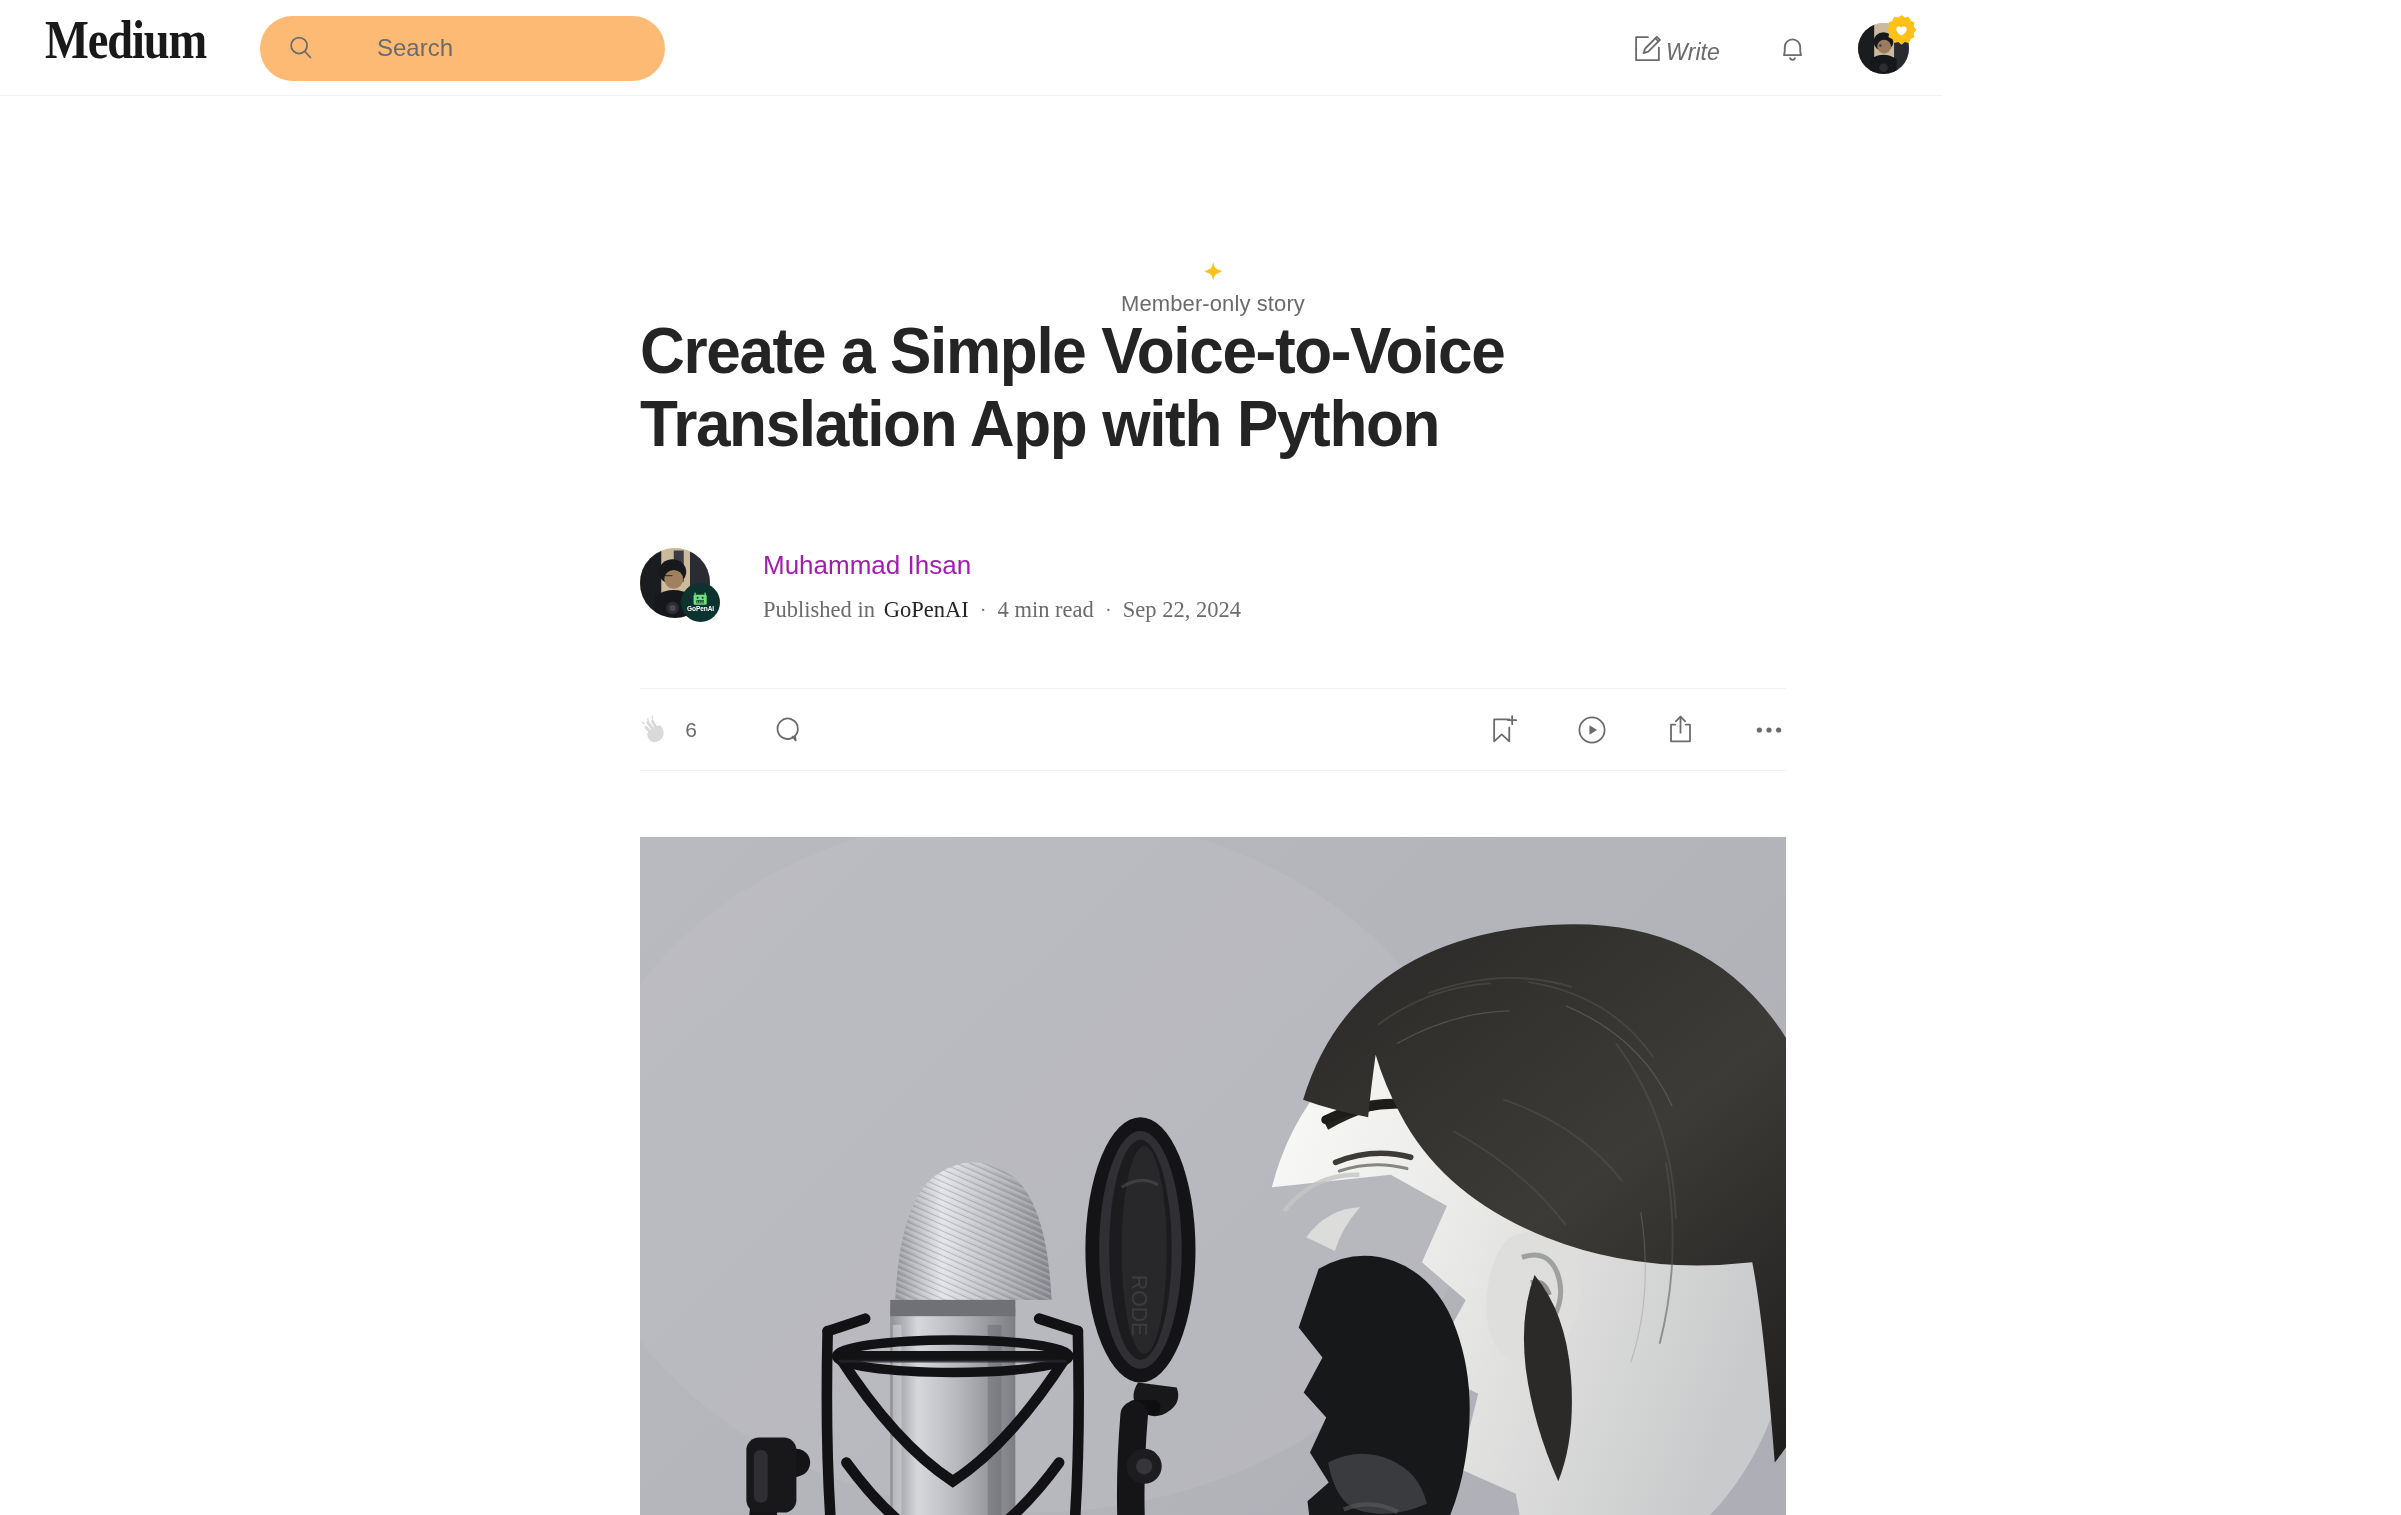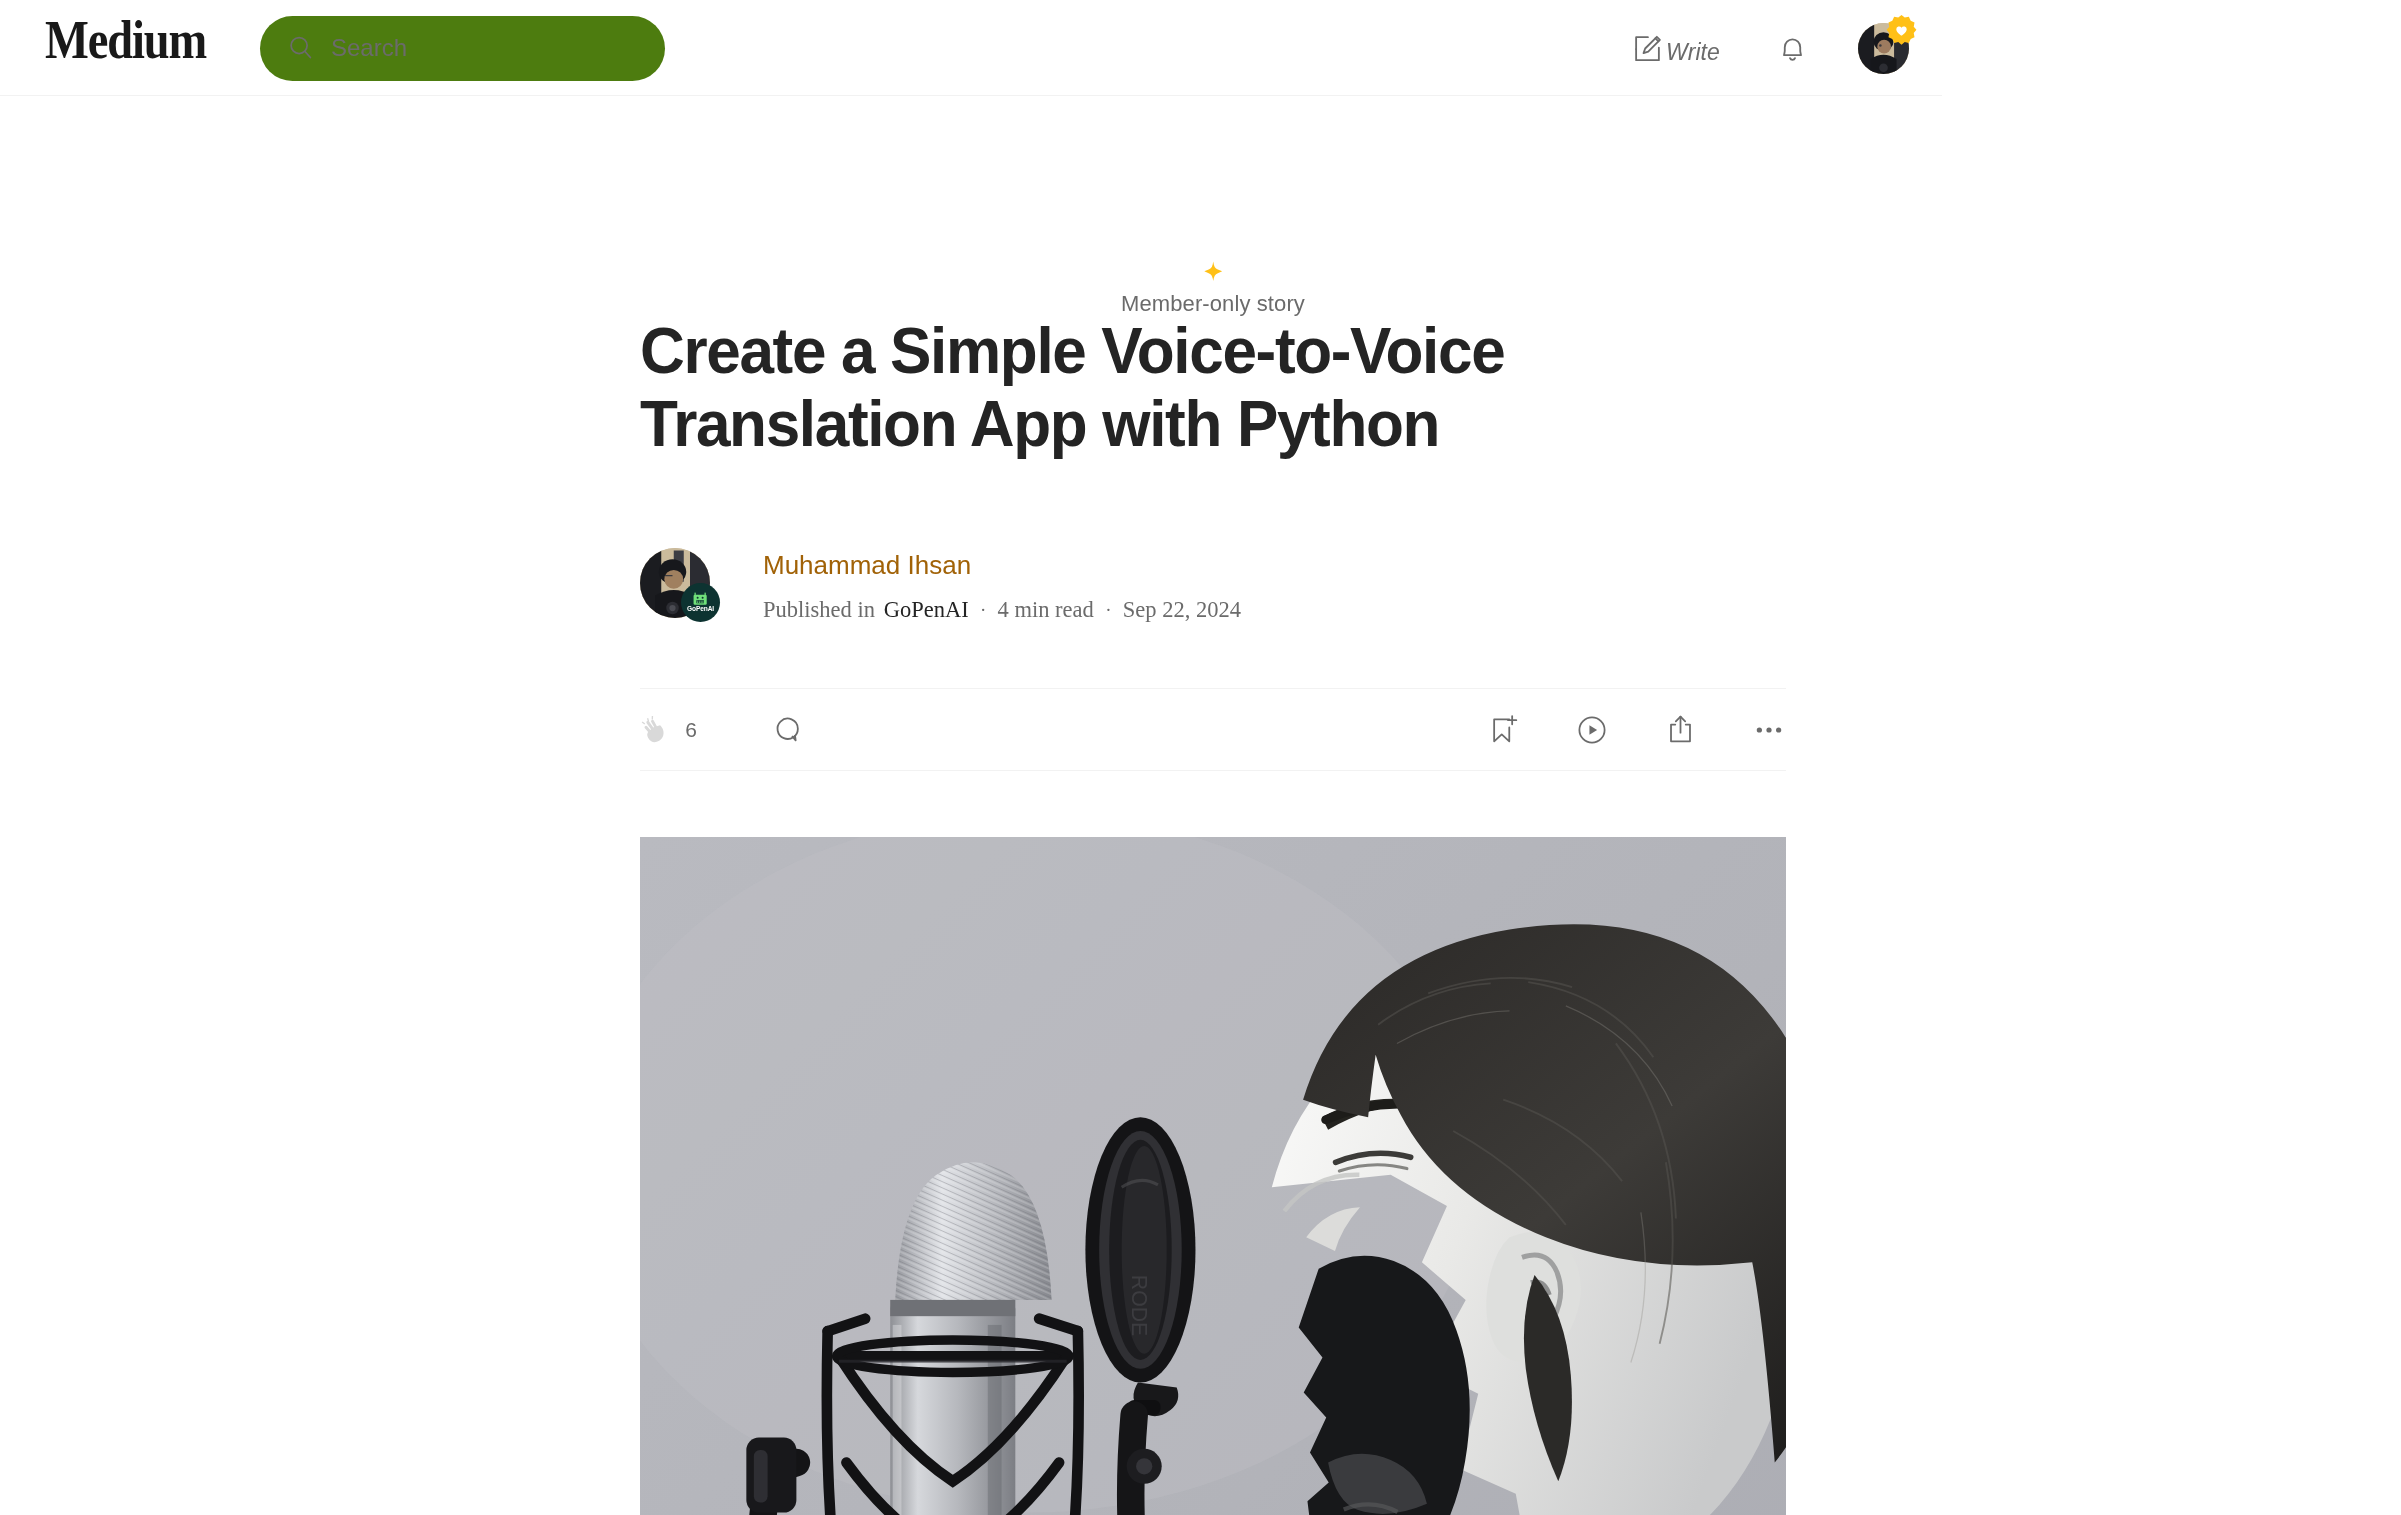--- a/index.html
+++ b/index.html
@@ -36,26 +36,27 @@
     transform: scaleX(0.86);
     transform-origin: left center;
     cursor: pointer;
   }
   .search-box {
     position: absolute;
     left: 260px;
     top: 15.6px;
     width: 405px;
     height: 65px;
-    background: #4d7c0f;
+    background: #fdba74;
     border-radius: 33px;
     display: flex;
     align-items: center;
     padding-left: 26px;
     cursor: text;
+    justify-content: space-between;
   }
   .search-icon { width: 30px; height: 30px; flex: 0 0 30px; }
   .search-input {
     border: none;
     outline: none;
     background: transparent;
     font-family: "Liberation Sans", sans-serif;
     font-size: 24px;
     color: #242424;
     margin-left: 15px;
@@ -188,21 +189,21 @@
     font-size: 6.6px;
     font-weight: 700;
     color: #ffffff;
     letter-spacing: -0.1px;
     line-height: 1;
     font-family: "Liberation Sans", sans-serif;
   }
   .byline-text { margin-left: 53px; padding-top: 1.3px; }
   .byline-name {
     font-size: 26px;
-    color: #a16207;
+    color: #a21caf;
     font-family: "Liberation Sans", sans-serif;
     line-height: 1.25;
     cursor: pointer;
   }
   .byline-meta {
     margin-top: 13px;
     display: flex;
     align-items: center;
     font-size: 22.5px;
     color: #6b6b6b;

